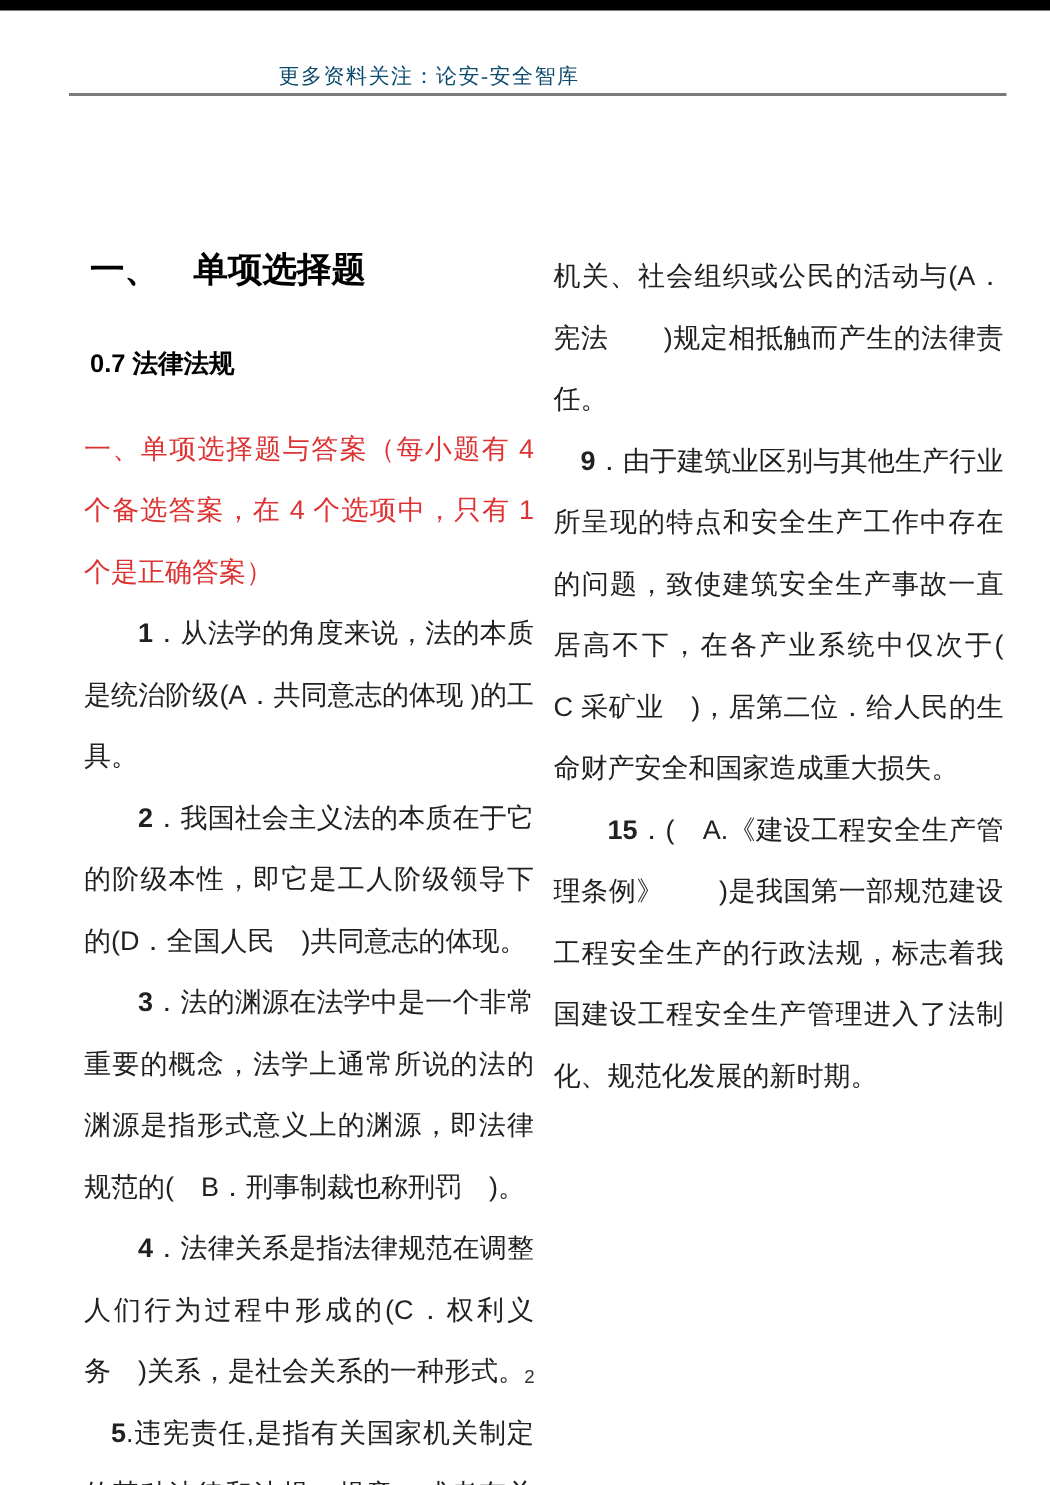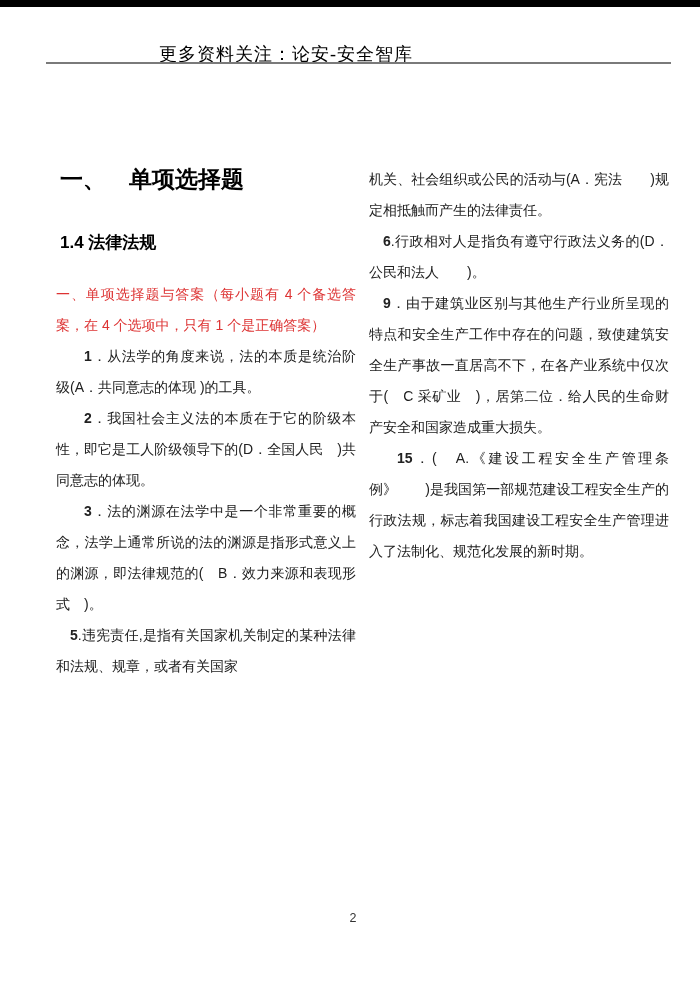--- a/index.html
+++ b/index.html
@@ -14,22 +14,22 @@
   .top-bar {
     position: absolute; top: 0; left: 0;
     width: 700px; height: 7px;
     background: #000000;
   }
   .page-header {
     position: absolute; top: 42px; left: 0;
     width: 572px;
     text-align: center;
     font-family: "Liberation Serif", serif;
-    font-size: 18px;
-    color: #000000;
+    font-size: 14px;
+    color: #0c4a6e;
     letter-spacing: 1px;
   }
   .header-rule {
     position: absolute; top: 62px; left: 46px;
     width: 625px; height: 2px;
     background: #7a7a7a;
   }
   .content {
     position: absolute; top: 164px; left: 56px;
     width: 613px;
@@ -46,22 +46,22 @@
   }
   .sub-heading {
     margin: 38px 0 0 4px;
     font-size: 17px;
     font-weight: bold;
     color: #000000;
     line-height: 22px;
   }
   .para {
     margin: 0;
-    font-size: 14px;
-    line-height: 31px;
+    font-size: 18px;
+    line-height: 41px;
     text-align: justify;
     color: #212121;
   }
   .intro { margin-top: 25px; color: #dd3333; }
   .ind-2 { text-indent: 2em; }
   .ind-1 { text-indent: 1em; }
   .qnum { font-weight: bold; }
   .page-number {
     position: absolute; top: 911px; left: 0;
     width: 706px;
@@ -75,32 +75,32 @@
 
 <div class="top-bar"></div>
 
 <div class="page-header">更多资料关注：论安-安全智库</div>
 <div class="header-rule"></div>
 
 <div class="content">
 
   <div class="col">
     <h1 class="main-heading">一、　单项选择题</h1>
-    <h2 class="sub-heading">1.4 法律法规</h2>
+    <h2 class="sub-heading">0.7 法律法规</h2>
     <p class="para intro">一、单项选择题与答案（每小题有 4 个备选答案，在 4 个选项中，只有 1 个是正确答案）</p>
 
     <p class="para ind-2"><b class="qnum">1</b><span>．从法学的角度来说，法的本质是统治阶级(A．共同意志的体现 )的工具。</span></p>
     <p class="para ind-2"><b class="qnum">2</b><span>．我国社会主义法的本质在于它的阶级本性，即它是工人阶级领导下的(D．全国人民　)共同意志的体现。</span></p>
-    <p class="para ind-2"><b class="qnum">3</b><span>．法的渊源在法学中是一个非常重要的概念，法学上通常所说的法的渊源是指形式意义上的渊源，即法律规范的(　B．效力来源和表现形式　)。</span></p>
+    <p class="para ind-2"><b class="qnum">3</b><span>．法的渊源在法学中是一个非常重要的概念，法学上通常所说的法的渊源是指形式意义上的渊源，即法律规范的(　B．刑事制裁也称刑罚　)。</span></p>
+    <p class="para ind-2"><b class="qnum">4</b><span>．法律关系是指法律规范在调整人们行为过程中形成的(C．权利义务　)关系，是社会关系的一种形式。</span></p>
     <p class="para ind-1"><b class="qnum">5</b><span>.违宪责任,是指有关国家机关制定的某种法律和法规、规章，或者有关国家</span></p>
   </div>
 
   <div class="col">
     <p class="para">机关、社会组织或公民的活动与(A．宪法　　)规定相抵触而产生的法律责任。</p>
 
-    <p class="para ind-1"><b class="qnum">6</b><span>.行政相对人是指负有遵守行政法义务的(D．公民和法人　　)。</span></p>
     <p class="para ind-1"><b class="qnum">9</b><span>．由于建筑业区别与其他生产行业所呈现的特点和安全生产工作中存在的问题，致使建筑安全生产事故一直居高不下，在各产业系统中仅次于(　C 采矿业　)，居第二位．给人民的生命财产安全和国家造成重大损失。</span></p>
     <p class="para ind-2"><b class="qnum">15</b><span>．(　A.《建设工程安全生产管理条例》　　)是我国第一部规范建设工程安全生产的行政法规，标志着我国建设工程安全生产管理进入了法制化、规范化发展的新时期。</span></p>
   </div>
 
 </div>
 
 <div class="page-number">2</div>
 
 </body></html>

